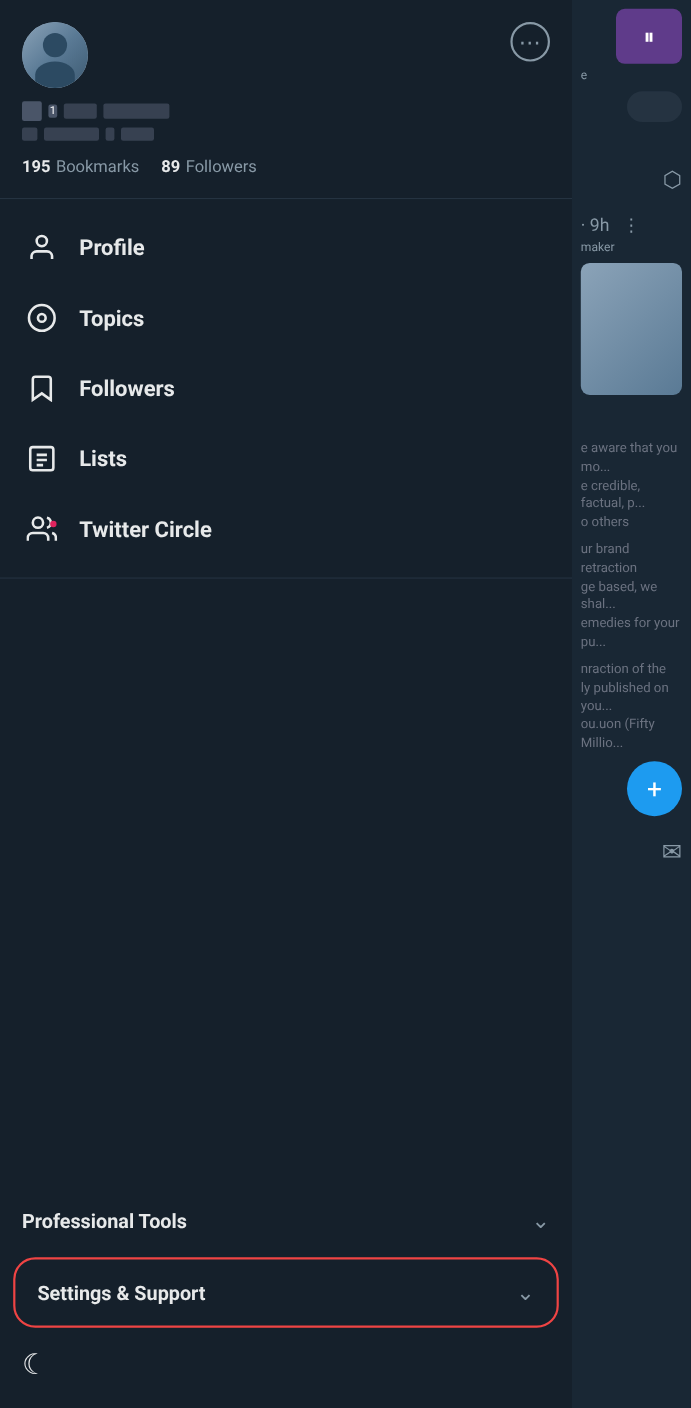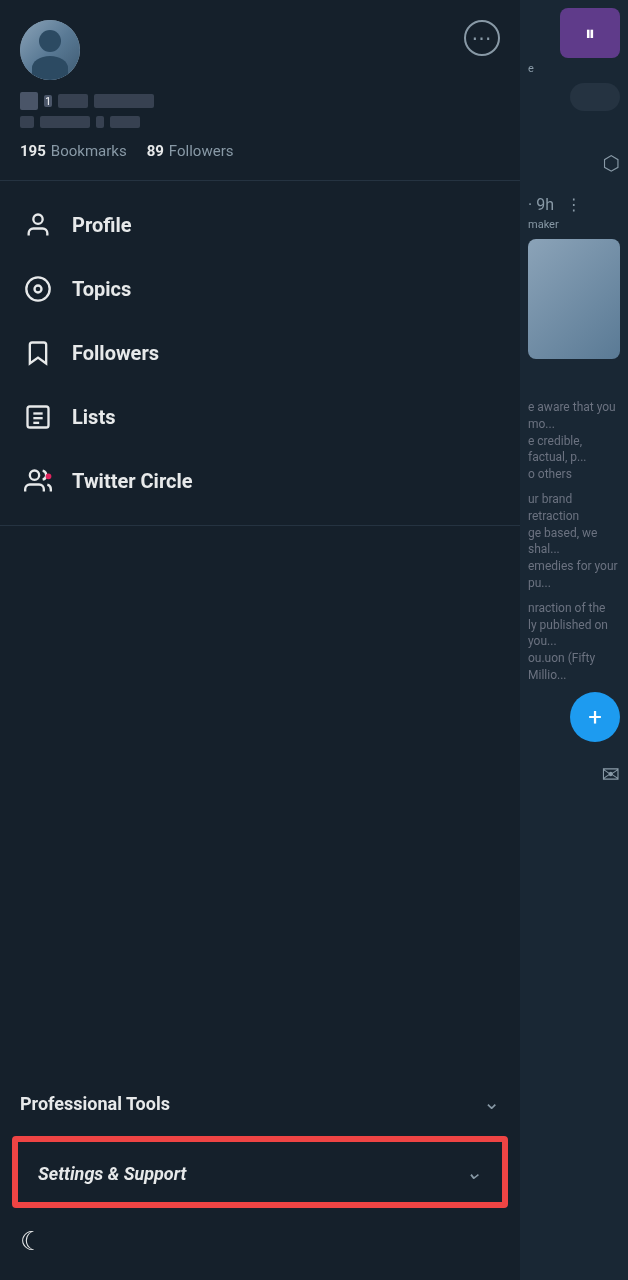--- a/index.html
+++ b/index.html
@@ -220,24 +220,23 @@
       cursor: pointer;
     }
 
     .expandable-label {
       color: #e7e9ea;
       font-size: 18px;
       font-weight: 700;
     }
 
     .settings-item {
-      border: 6px solid #ef4444;
-      border-radius: 4px;
+      border: 2px solid #ef4444;
+      border-radius: 20px;
       margin: 0 12px;
-      font-style: italic;
     }
 
     .chevron-icon {
       color: #8899a6;
       font-size: 20px;
     }
 
     .moon-btn {
       padding: 18px 20px 24px 20px;
       cursor: pointer;

